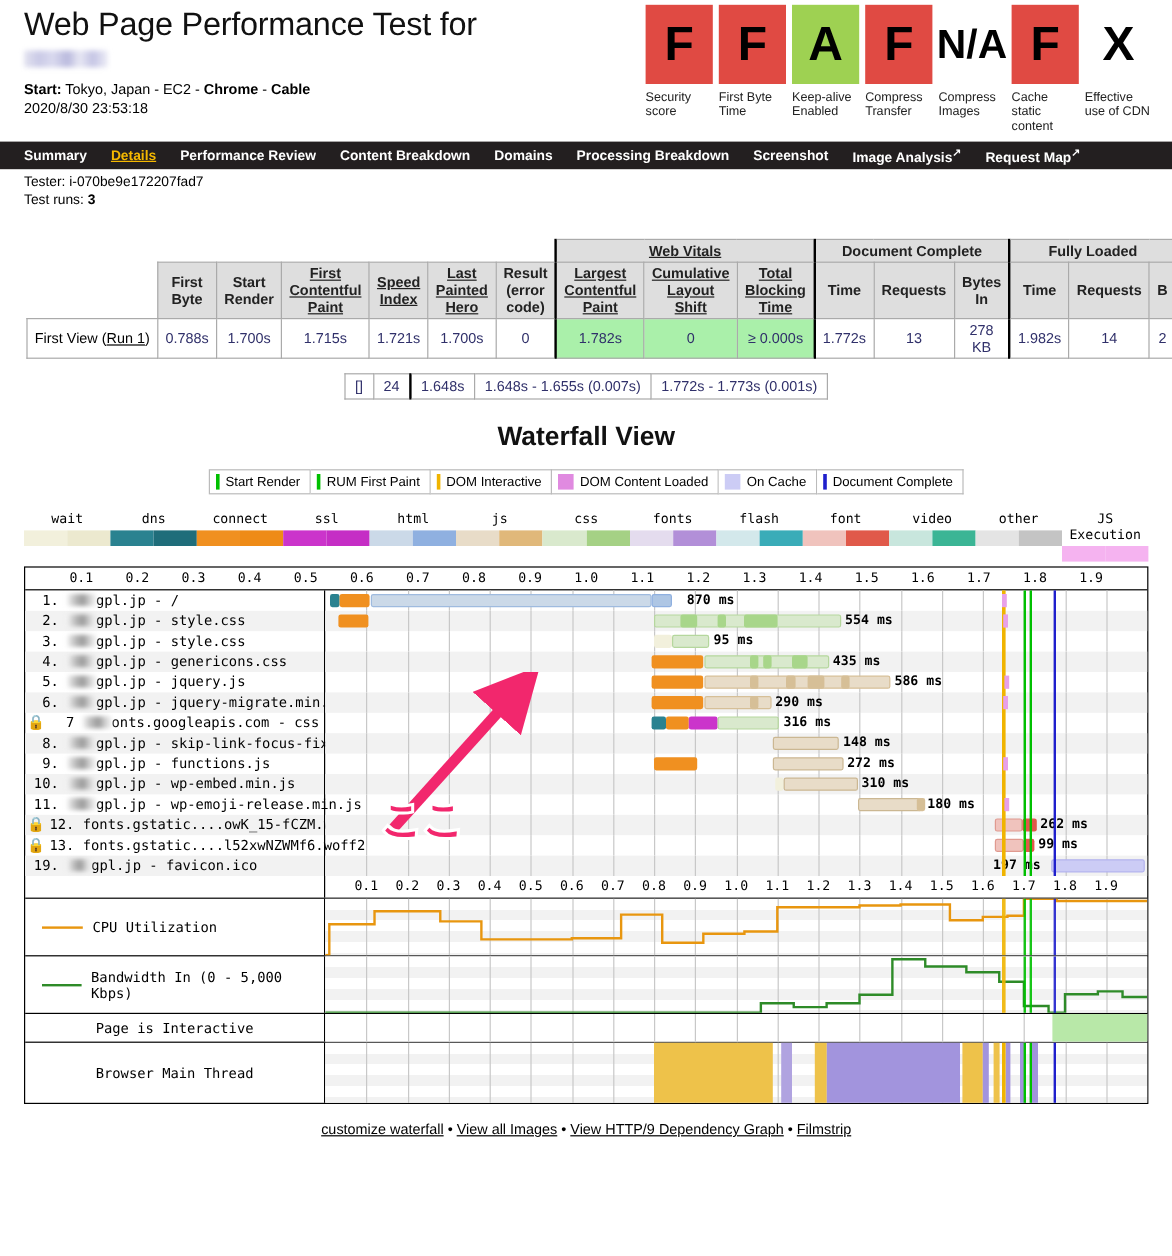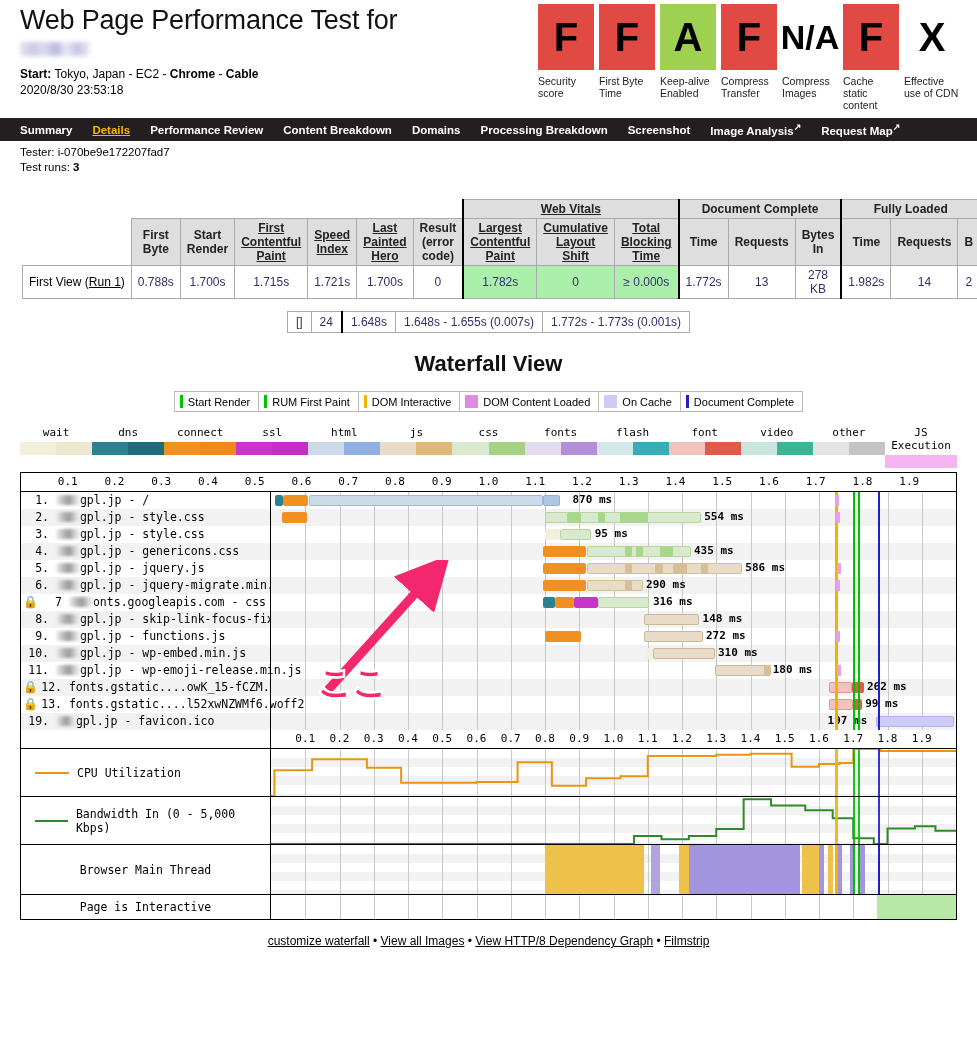--- a/index.html
+++ b/index.html
@@ -868,20 +868,47 @@
           <div class="gridline" style="left: 95%;"></div>
           <svg viewBox="0 0 707 47" preserveAspectRatio="none" style="position: absolute; inset: 0px; width: 100%; height: 100%;">
             <path d="M0,47 L371.175,47 L371.175,47 L374.71000000000004,47 L374.71000000000004,39.01 L402.98999999999995,39.01 L402.98999999999995,42.3 L431.27,42.3 L431.27,39.01 L459.55,39.01 L459.55,31.96 L487.83,31.96 L487.83,2.3500000000000014 L516.11,2.3500000000000014 L516.11,8.46 L551.46,8.46 L551.46,13.160000000000004 L579.74,13.160000000000004 L579.74,21.15 L600.9499999999999,21.15 L600.9499999999999,41.36 L622.16,41.36 L622.16,47 L636.3000000000001,47 L636.3000000000001,31.49 L664.5799999999999,31.49 L664.5799999999999,29.14 L685.79,29.14 L685.79,33.839999999999996 L707,33.839999999999996 L707,33.839999999999996 " stroke="#2e8b28" stroke-width="2" fill="none" vector-effect="non-scaling-stroke"></path>
           </svg>
           <div style="position: absolute; top: 0px; bottom: 0px; width: 3px; background: rgb(240, 180, 0); left: 82.4%; opacity: 0.9;"></div>
           <div style="position: absolute; top: 0px; bottom: 0px; width: 2px; background: rgb(0, 192, 0); left: 85%; opacity: 0.9;"></div>
           <div style="position: absolute; top: 0px; bottom: 0px; width: 2px; background: rgb(0, 192, 0); left: 85.75%; opacity: 0.9;"></div>
           <div style="position: absolute; top: 0px; bottom: 0px; width: 2px; background: rgb(31, 31, 204); left: 88.6%; opacity: 0.9;"></div>
         </div>
     </div>
+    <div class="chrow" style="height:24px">
+      <div class="chlabel" style="justify-content:center">
+        <span>Page is Interactive</span>
+      </div>
+      <div class="chplot" id="int-plot" style="background: rgb(255, 255, 255); position: relative;">
+          <div class="gridline" style="left: 5%;"></div>
+          <div class="gridline" style="left: 10%;"></div>
+          <div class="gridline" style="left: 15%;"></div>
+          <div class="gridline" style="left: 20%;"></div>
+          <div class="gridline" style="left: 25%;"></div>
+          <div class="gridline" style="left: 30%;"></div>
+          <div class="gridline" style="left: 35%;"></div>
+          <div class="gridline" style="left: 40%;"></div>
+          <div class="gridline" style="left: 45%;"></div>
+          <div class="gridline" style="left: 50%;"></div>
+          <div class="gridline" style="left: 55%;"></div>
+          <div class="gridline" style="left: 60%;"></div>
+          <div class="gridline" style="left: 65%;"></div>
+          <div class="gridline" style="left: 70%;"></div>
+          <div class="gridline" style="left: 75%;"></div>
+          <div class="gridline" style="left: 80%;"></div>
+          <div class="gridline" style="left: 85%;"></div>
+          <div class="gridline" style="left: 90%;"></div>
+          <div class="gridline" style="left: 95%;"></div>
+          <div style="position: absolute; inset: 0px 0px 0px 88.5%; background: rgb(184, 232, 168);"></div>
+        </div>
+    </div>
     <div class="chrow" style="height:50px">
       <div class="chlabel" style="justify-content:center">
         <span>Browser Main Thread</span>
       </div>
       <div class="chplot" id="mt-plot" style="position: relative;">
           <div class="gridline" style="left: 5%;"></div>
           <div class="gridline" style="left: 10%;"></div>
           <div class="gridline" style="left: 15%;"></div>
           <div class="gridline" style="left: 20%;"></div>
           <div class="gridline" style="left: 25%;"></div>
@@ -908,52 +935,25 @@
           <div style="position: absolute; top: 0px; bottom: 0px; left: 81.25%; width: 0.75%; background: rgb(238, 194, 74);"></div>
           <div style="position: absolute; top: 0px; bottom: 0px; left: 82.75%; width: 0.65%; background: rgb(162, 148, 221);"></div>
           <div style="position: absolute; top: 0px; bottom: 0px; left: 84.5%; width: 0.75%; background: rgb(162, 148, 221);"></div>
           <div style="position: absolute; top: 0px; bottom: 0px; left: 86%; width: 0.75%; background: rgb(162, 148, 221);"></div>
           <div style="position: absolute; top: 0px; bottom: 0px; width: 3px; background: rgb(240, 180, 0); left: 82.4%;"></div>
           <div style="position: absolute; top: 0px; bottom: 0px; width: 2px; background: rgb(0, 192, 0); left: 85%;"></div>
           <div style="position: absolute; top: 0px; bottom: 0px; width: 2px; background: rgb(0, 192, 0); left: 85.75%;"></div>
           <div style="position: absolute; top: 0px; bottom: 0px; width: 2px; background: rgb(31, 31, 204); left: 88.6%;"></div>
         </div>
     </div>
-    <div class="chrow" style="height:24px">
-      <div class="chlabel" style="justify-content:center">
-        <span>Page is Interactive</span>
-      </div>
-      <div class="chplot" id="int-plot" style="background: rgb(255, 255, 255); position: relative;">
-          <div class="gridline" style="left: 5%;"></div>
-          <div class="gridline" style="left: 10%;"></div>
-          <div class="gridline" style="left: 15%;"></div>
-          <div class="gridline" style="left: 20%;"></div>
-          <div class="gridline" style="left: 25%;"></div>
-          <div class="gridline" style="left: 30%;"></div>
-          <div class="gridline" style="left: 35%;"></div>
-          <div class="gridline" style="left: 40%;"></div>
-          <div class="gridline" style="left: 45%;"></div>
-          <div class="gridline" style="left: 50%;"></div>
-          <div class="gridline" style="left: 55%;"></div>
-          <div class="gridline" style="left: 60%;"></div>
-          <div class="gridline" style="left: 65%;"></div>
-          <div class="gridline" style="left: 70%;"></div>
-          <div class="gridline" style="left: 75%;"></div>
-          <div class="gridline" style="left: 80%;"></div>
-          <div class="gridline" style="left: 85%;"></div>
-          <div class="gridline" style="left: 90%;"></div>
-          <div class="gridline" style="left: 95%;"></div>
-          <div style="position: absolute; inset: 0px 0px 0px 88.5%; background: rgb(184, 232, 168);"></div>
-        </div>
-    </div>
   </div>
 </div>
 
 <div class="footer-links">
-  <a href="#">customize waterfall</a><span> • </span><a href="#">View all Images</a><span> • </span><a href="#">View HTTP/8 Dependency Graph</a><span> • </span><a href="#">Filmstrip</a>
+  <a href="#">customize waterfall</a><span> • </span><a href="#">View all Images</a><span> • </span><a href="#">View HTTP/9 Dependency Graph</a><span> • </span><a href="#">Filmstrip</a>
 </div>
 
 <svg class="anno" style="left:300px; top:560px; width:160px; height:160px;" viewBox="0 0 160 160">
   <defs>
     <marker id="ah" markerWidth="6" markerHeight="6" refX="1" refY="3" orient="auto">
       <path d="M0,0 L6,3 L0,6 z" fill="#f2276d"></path>
     </marker>
   </defs>
   <path d="M28,130 L120,28" stroke="#f2276d" stroke-width="9" fill="none" marker-end="url(#ah)"></path>
 </svg>

